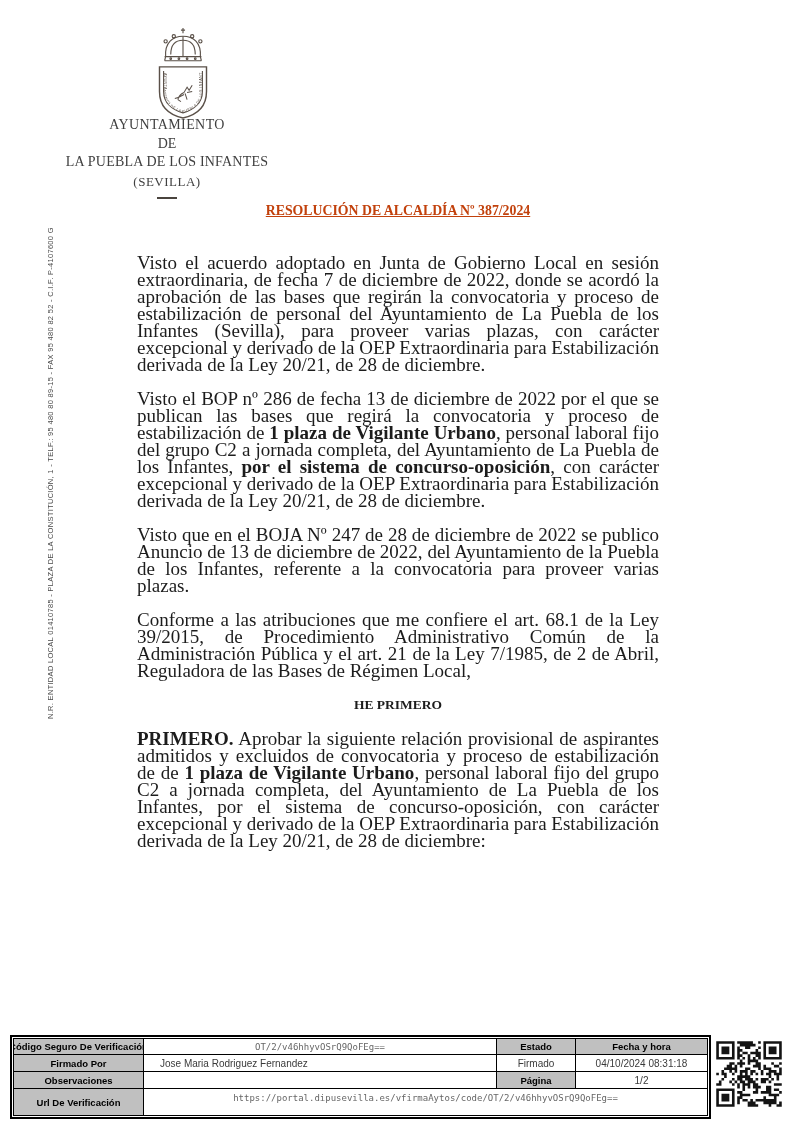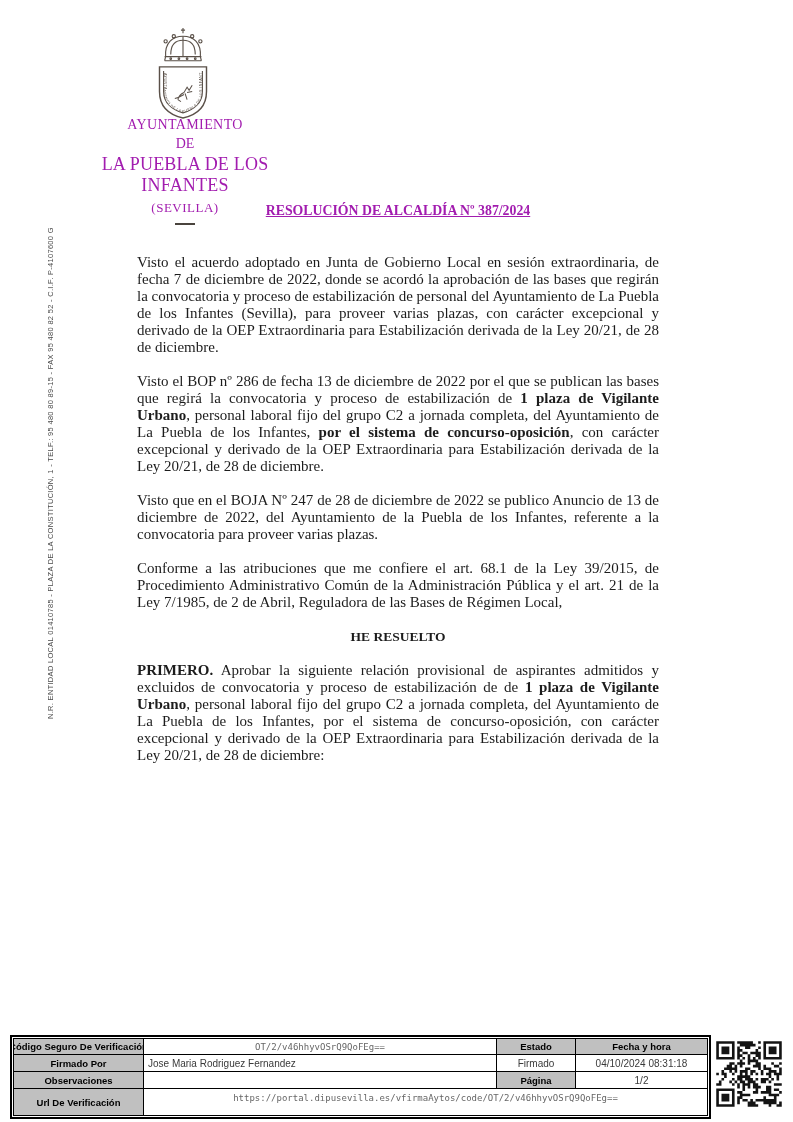--- a/index.html
+++ b/index.html
@@ -3,60 +3,60 @@
 <meta charset="utf-8">
 <style>
   html,body{margin:0;padding:0;background:#888;}
   .page{
     position:relative;width:793px;height:1122px;background:#ffffff;
     margin:0 auto;overflow:hidden;
     font-family:"Liberation Serif",serif;color:#1c1c1c;
   }
   
   .crest{position:absolute;left:150px;top:26px;width:66px;height:94px;}
-  .org-block{position:absolute;left:70px;top:117px;width:230px;text-align:center;color:#a21caf;}
+  .org-block{position:absolute;left:52px;top:117px;width:230px;text-align:center;color:#404040;}
   .org-line1{font-size:14px;letter-spacing:.4px;}
   .org-line2{font-size:14px;margin-top:3px;}
-  .org-line3{font-size:18px;margin-top:2px;letter-spacing:.2px;text-align:center;}
+  .org-line3{font-size:14px;margin-top:2px;letter-spacing:.2px;text-align:center;}
   .org-line4{font-size:13px;margin-top:4px;letter-spacing:.5px;}
   .org-dash{width:20px;height:2px;background:#4a443e;margin:7px auto 0 auto;}
   
   .side-note{
     position:absolute;left:46px;top:719px;transform-origin:0 0;transform:rotate(-90deg);
     white-space:nowrap;font-family:"Liberation Sans",sans-serif;font-size:7.5px;
     color:#4a4a4a;letter-spacing:.3px;
   }
   
   .doc-body{position:absolute;left:137px;top:203px;width:522px;}
   .doc-title{
     text-align:center;font-weight:bold;font-size:13.8px;text-decoration:underline;
-    margin:0 0 35px 0;color:#a21caf;
+    margin:0 0 35px 0;color:#c2410c;
   }
   .para{
-    font-size:15px;line-height:17px;text-align:justify;margin:0 0 17px 0;
+    font-size:19px;line-height:17px;text-align:justify;margin:0 0 17px 0;
   }
   .mid-head{
     text-align:center;font-weight:bold;font-size:13.5px;line-height:17px;margin:17px 0 17px 0;
   }
   .para b{font-weight:bold;}
   
   .footer-table{
     position:absolute;left:13px;top:1038px;
     display:grid;grid-template-columns:130px 353px 79px 131px;
     grid-template-rows:16px 17px 17px 26px;
     border:1px solid #000;outline:2px solid #000;outline-offset:1px;
     font-family:"Liberation Sans",sans-serif;font-size:10px;background:#fff;
   }
   .ftc{border-right:1px solid #000;border-bottom:1px solid #000;
        display:flex;align-items:center;justify-content:center;overflow:hidden;white-space:nowrap;}
   .ftc.last-col{border-right:none;}
   .ftc.last-row{border-bottom:none;}
   .ftc.lbl{background:#c0c0c0;font-weight:bold;font-size:9.5px;color:#000;}
   .ftc.mono{font-family:"DejaVu Sans Mono",monospace;font-size:9px;color:#666;}
-  .ftc.name{justify-content:flex-start;padding-left:4px;color:#3a3a3a;}
+  .ftc.name{justify-content:flex-start;padding-left:16px;color:#3a3a3a;}
   .ftc.plain{color:#3a3a3a;}
   .ftc.url-cell{grid-column:2 / 5;align-items:flex-start;padding-top:4px;}
   
   .qr{position:absolute;left:711px;top:1036px;width:76px;height:76px;}
 </style>
 </head>
 <body>
 
 <div class="page">
 
@@ -111,21 +111,21 @@
     <p class="para">Visto el acuerdo adoptado en Junta de Gobierno Local en sesión extraordinaria, de fecha 7 de diciembre de 2022, donde se acordó la aprobación de las bases que regirán la convocatoria y proceso de estabilización de personal del Ayuntamiento de La Puebla de los Infantes (Sevilla), para proveer varias plazas, con carácter excepcional y derivado de la OEP Extraordinaria para Estabilización derivada de la Ley 20/21, de 28 de diciembre.</p>
 
     <p class="para"><span>Visto el BOP nº 286 de fecha 13 de diciembre de 2022 por el que se publican las bases que regirá la convocatoria y proceso de estabilización de </span><b>1 plaza de Vigilante Urbano</b><span>, personal laboral fijo del grupo C2 a jornada completa, del Ayuntamiento de La Puebla de los Infantes, </span><b>por el sistema de concurso-oposición</b><span>, con carácter excepcional y derivado de la OEP Extraordinaria para Estabilización derivada de la Ley 20/21, de 28 de diciembre.</span></p>
 
 
     <p class="para">Visto que en el BOJA Nº 247 de 28 de diciembre de 2022 se publico Anuncio de 13 de diciembre de 2022, del Ayuntamiento de la Puebla de los Infantes, referente a la convocatoria para proveer varias plazas.</p>
 
 
     <p class="para">Conforme a las atribuciones que me confiere el art. 68.1 de la Ley 39/2015, de Procedimiento Administrativo Común de la Administración Pública y el art. 21 de la Ley 7/1985, de 2 de Abril, Reguladora de las Bases de Régimen Local,</p>
 
-    <div class="mid-head">HE RESUELTO</div>
+    <div class="mid-head">HE PRIMERO</div>
 
     <p class="para"><b>PRIMERO.</b><span> Aprobar la siguiente relación provisional de aspirantes admitidos y excluidos de convocatoria y proceso de estabilización de de </span><b>1 plaza de Vigilante Urbano</b><span>, personal laboral fijo del grupo C2 a jornada completa, del Ayuntamiento de La Puebla de los Infantes, por el sistema de concurso-oposición, con carácter excepcional y derivado de la OEP Extraordinaria para Estabilización derivada de la Ley 20/21, de 28 de diciembre:</span></p>
   </div>
 
   <div class="footer-table">
 
     <div class="ftc lbl">Código Seguro De Verificación</div>
     <div class="ftc mono">OT/2/v46hhyvOSrQ9QoFEg==</div>
     <div class="ftc lbl">Estado</div>
     <div class="ftc lbl last-col">Fecha y hora</div>

